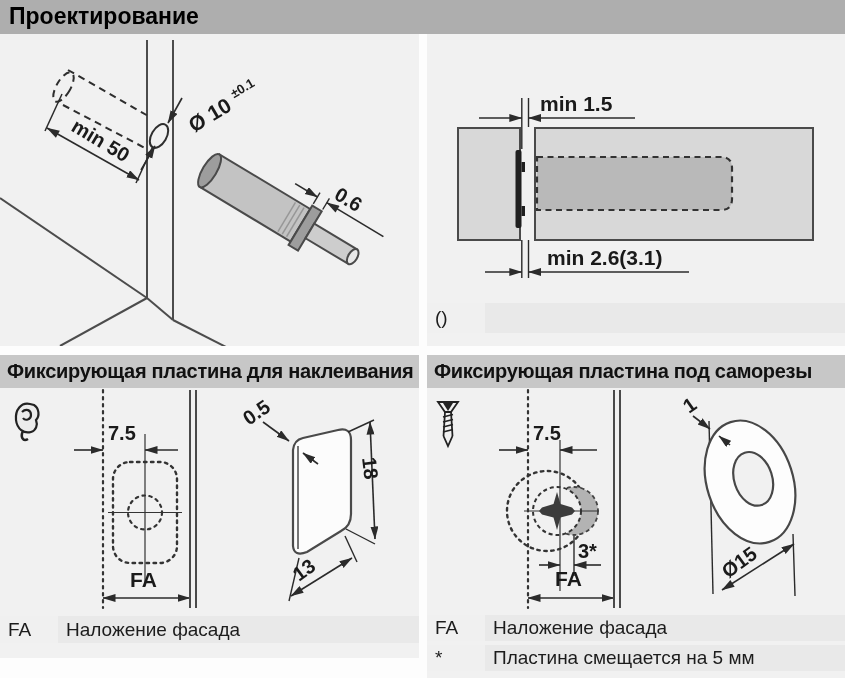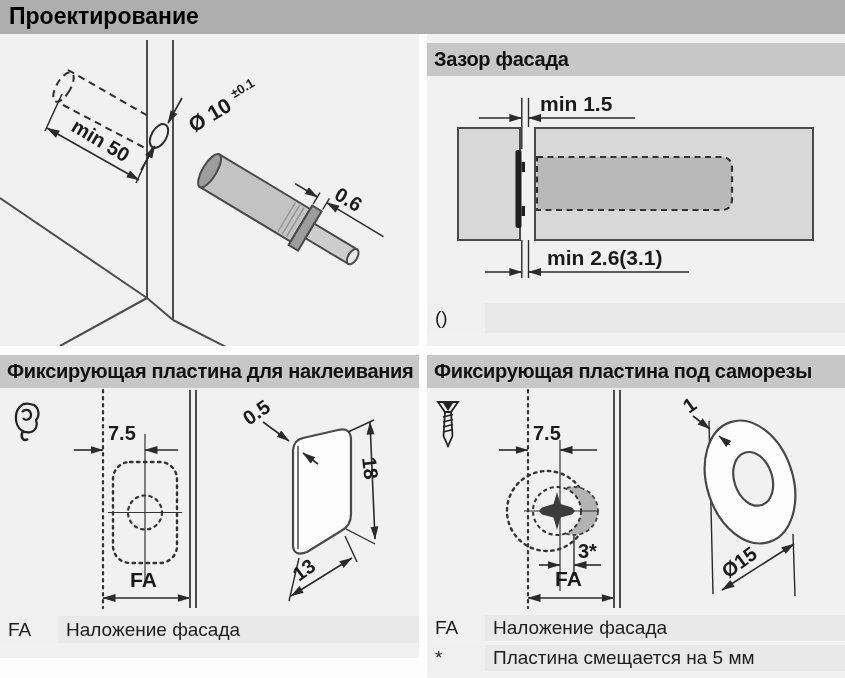--- a/index.html
+++ b/index.html
@@ -93,21 +93,20 @@
           <line x1="29" y1="-25" x2="29" y2="-38" stroke="#2b2b2b" stroke-width="1.4"></line>
           <line x1="-8" y1="-33" x2="18" y2="-33" stroke="#2b2b2b" stroke-width="1.6" marker-end="url(#ae)"></line>
           <line x1="29" y1="-33" x2="95" y2="-33" stroke="#2b2b2b" stroke-width="1.6" marker-start="url(#as)"></line>
           <text class="dim" x="32" y="-40">0.6</text>
         </g>
       </g>
     </svg>
   </div>
 
   <div class="panel" style="left:427px;top:34px;width:418px;height:312px;">
-    <div class="hdr-sub" style="top:9px;">Зазор фасада</div>
     <svg style="left:0;top:42px;" width="418" height="226" viewBox="0 40 418 226">
       <rect x="31" y="92" width="62" height="112" fill="#d8d8d8" stroke="#4a4a4a" stroke-width="2"></rect>
       <rect x="108" y="92" width="278" height="112" fill="#d8d8d8" stroke="#4a4a4a" stroke-width="2"></rect>
       <g>
         <rect x="88.5" y="114" width="6" height="78" rx="2" fill="#1f1f1f"></rect>
         <rect x="94.5" y="126" width="3.5" height="10" fill="#1f1f1f"></rect>
         <rect x="94.5" y="170" width="3.5" height="10" fill="#1f1f1f"></rect>
       </g>
       <path d="M110,121 H294 Q305,121 305,132 V163 Q305,174 294,174 H110 Z" fill="#b9b9b9" stroke="#333" stroke-width="2.2" stroke-dasharray="6 4.5"></path>
 

